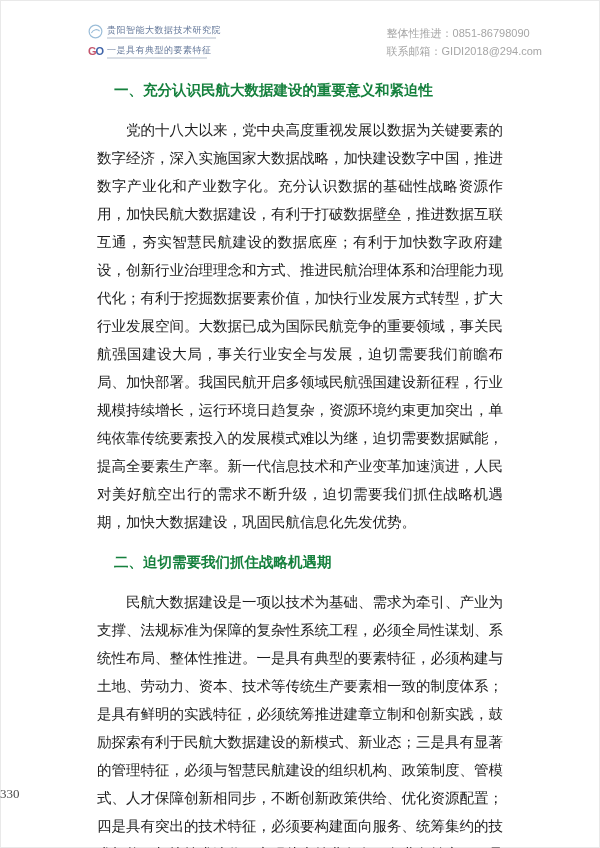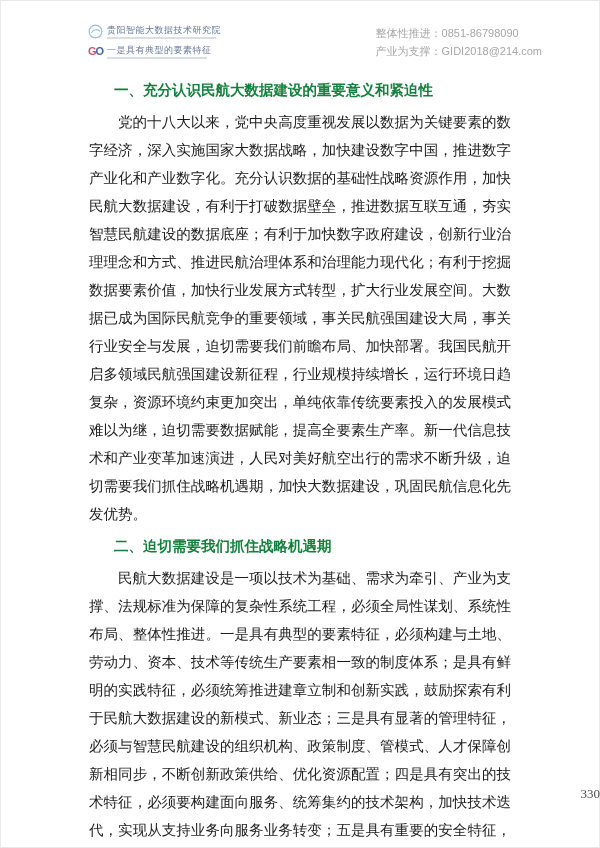--- a/index.html
+++ b/index.html
@@ -65,29 +65,29 @@
   .content h2 {
     font-family: "Liberation Sans", "DejaVu Sans", sans-serif;
     font-size: 14.5px;
     font-weight: 700;
     color: #15803d;
     margin: 2px 0 2px 0;
     text-indent: 2em;
     line-height: 28px;
   }
   .content p {
-    margin: 4px;
+    margin: 12px;
     text-indent: 2em;
   }
   
   .footer {
     position: absolute;
     left: 0; right: 0;
     bottom: 46px;
-    text-align: right;
+    text-align: left;
     font-size: 13px;
     color: #4a4a4a;
     font-family: "Liberation Serif", "DejaVu Serif", serif;
   }
 </style>
 </head>
 <body>
 
 <div class="page">
 
@@ -111,21 +111,21 @@
             <span class="go-o">O</span>
           </span>
         <span class="logo-textblock">
           <span class="logo-name">一是具有典型的要素特征</span>
           <span class="logo-sub"></span>
         </span>
       </div>
     </div>
     <div class="contact">
       <div><span>整体性推进：</span><span class="val">0851-86798090</span></div>
-      <div><span>产业为支撑：</span><span class="val">GIDI2018@214.com</span></div>
+      <div><span>联系邮箱：</span><span class="val">GIDI2018@294.com</span></div>
     </div>
   </div>
 
   <div class="content">
     <h2>一、充分认识民航大数据建设的重要意义和紧迫性</h2>
     <p>党的十八大以来，党中央高度重视发展以数据为关键要素的数字经济，深入实施国家大数据战略，加快建设数字中国，推进数字产业化和产业数字化。充分认识数据的基础性战略资源作用，加快民航大数据建设，有利于打破数据壁垒，推进数据互联互通，夯实智慧民航建设的数据底座；有利于加快数字政府建设，创新行业治理理念和方式、推进民航治理体系和治理能力现代化；有利于挖掘数据要素价值，加快行业发展方式转型，扩大行业发展空间。大数据已成为国际民航竞争的重要领域，事关民航强国建设大局，事关行业安全与发展，迫切需要我们前瞻布局、加快部署。我国民航开启多领域民航强国建设新征程，行业规模持续增长，运行环境日趋复杂，资源环境约束更加突出，单纯依靠传统要素投入的发展模式难以为继，迫切需要数据赋能，提高全要素生产率。新一代信息技术和产业变革加速演进，人民对美好航空出行的需求不断升级，迫切需要我们抓住战略机遇期，加快大数据建设，巩固民航信息化先发优势。</p>
 
     <h2>二、迫切需要我们抓住战略机遇期</h2>
     <p>民航大数据建设是一项以技术为基础、需求为牵引、产业为支撑、法规标准为保障的复杂性系统工程，必须全局性谋划、系统性布局、整体性推进。一是具有典型的要素特征，必须构建与土地、劳动力、资本、技术等传统生产要素相一致的制度体系；是具有鲜明的实践特征，必须统筹推进建章立制和创新实践，鼓励探索有利于民航大数据建设的新模式、新业态；三是具有显著的管理特征，必须与智慧民航建设的组织机构、政策制度、管模式、人才保障创新相同步，不断创新政策供给、优化资源配置；四是具有突出的技术特征，必须要构建面向服务、统筹集约的技术架构，加快技术迭代，实现从支持业务向服务业务转变；五是具有重要的安全特征，必须坚持总体国家安全观，把安全贯穿大数据建设发展全过程，明确监管红线，守住安全底线。</p>
 

